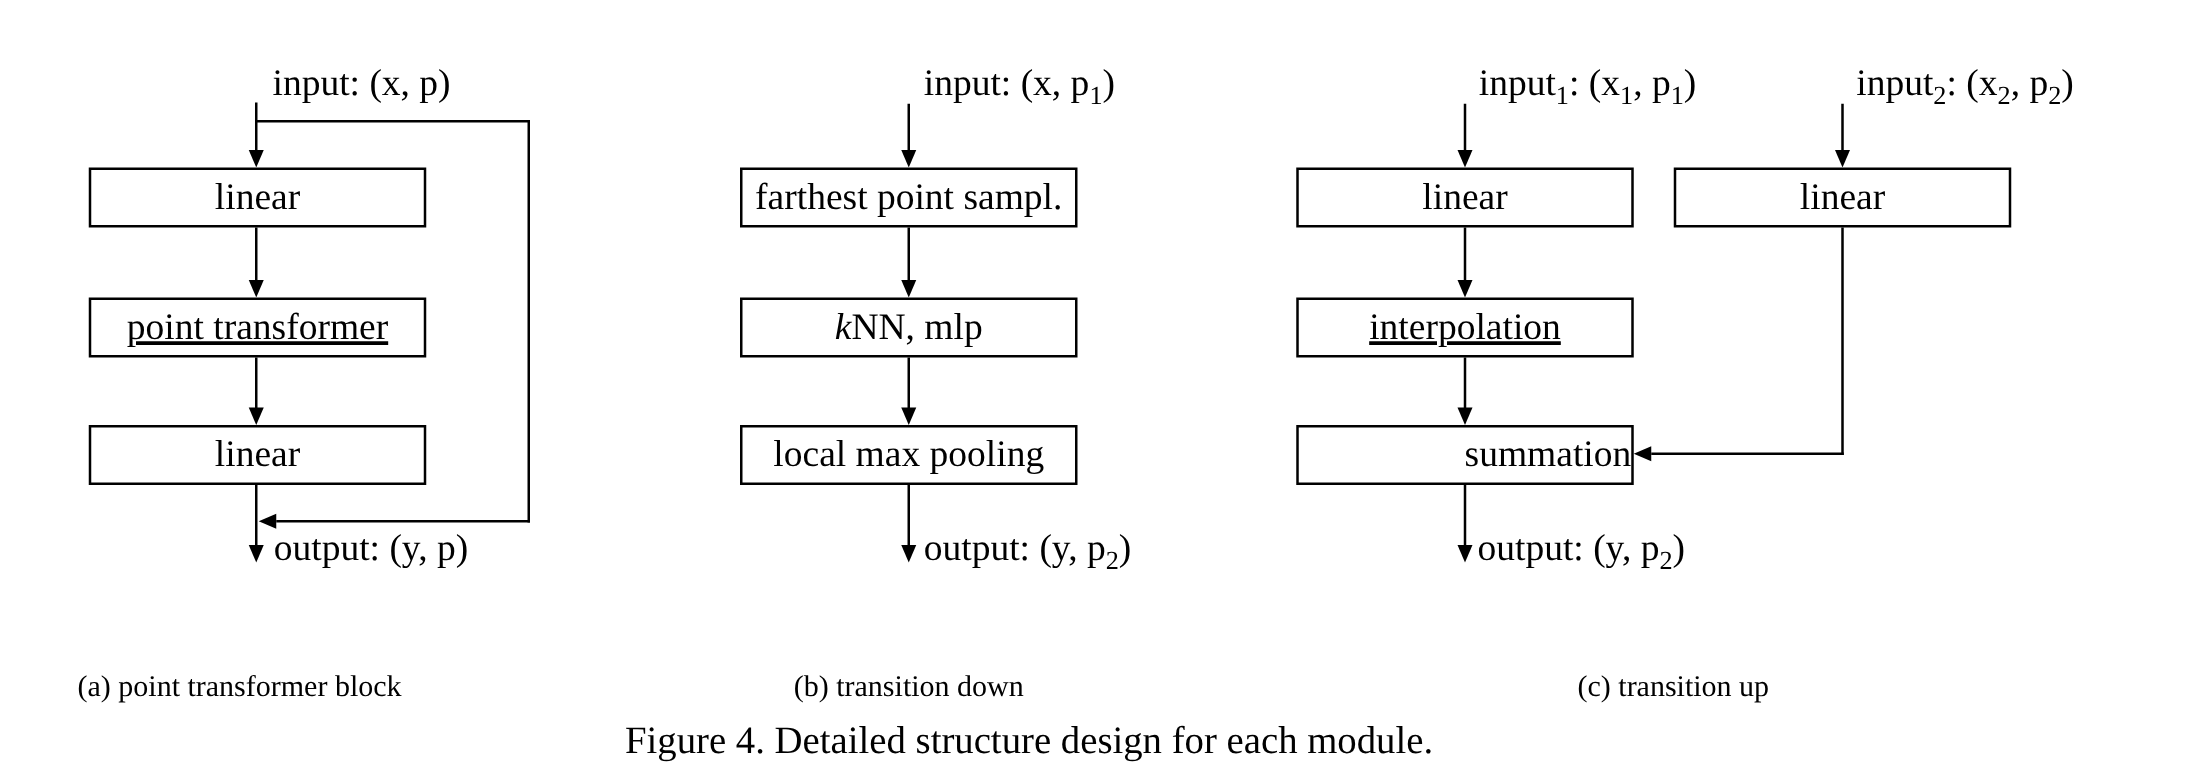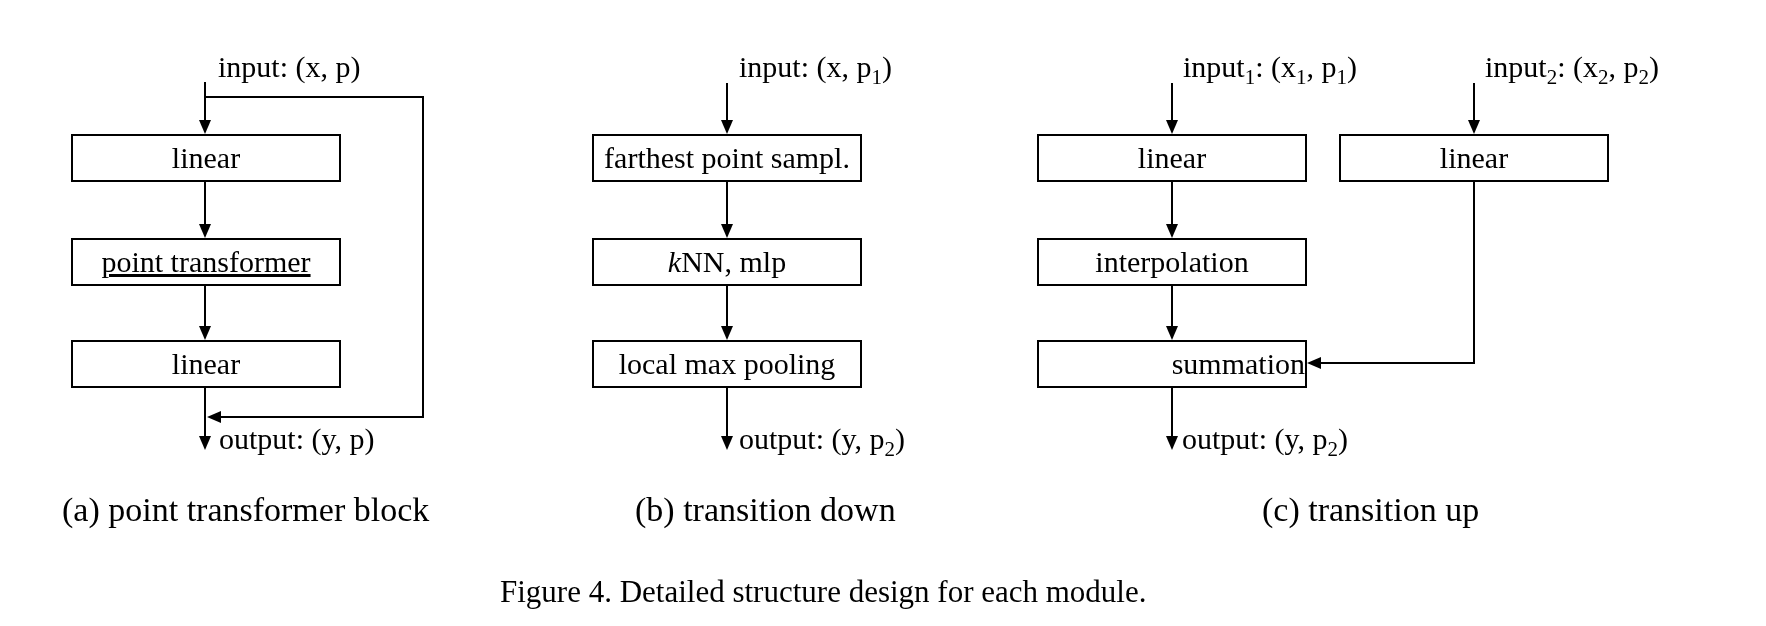--- a/index.html
+++ b/index.html
@@ -44,23 +44,24 @@
     border-top: 14px solid #000;
   }
   .arrow-left {
     position: absolute; width: 0; height: 0;
     border-top: 6px solid transparent;
     border-bottom: 6px solid transparent;
     border-right: 14px solid #000;
   }
   .panel-caption {
     position: absolute;
-    font-size: 34px;
+    font-size: 24px;
     line-height: 32px;
     white-space: nowrap;
+    margin-top: 40px;
   }
   .figure-caption {
     position: absolute;
     font-size: 31px;
     line-height: 33px;
     white-space: nowrap;
   }
 </style>
 </head>
 <body>
@@ -147,21 +148,21 @@
     <div class="node" style="left:1037px; top:134px;">
       <span><span>linear</span></span>
     </div>
     <div class="node" style="left:1339px; top:134px;">
       <span><span>linear</span></span>
     </div>
 
     <div class="vline" style="left:1171px; top:182px; height:44px;"></div>
     <div class="arrow-down" style="left:1166px; top:224px;"></div>
 
-    <div class="node" style="left:1037px; top:238px;">
+    <div class="node" style="left:1037px; top:238px;text-decoration:underline;">
       <span><span>interpolation</span></span>
     </div>
 
     <div class="vline" style="left:1171px; top:286px; height:42px;"></div>
     <div class="arrow-down" style="left:1166px; top:326px;"></div>
 
     <div class="node" style="left:1037px; top:340px;justify-content:flex-end;">
       <span><span>summation</span></span>
     </div>
 

